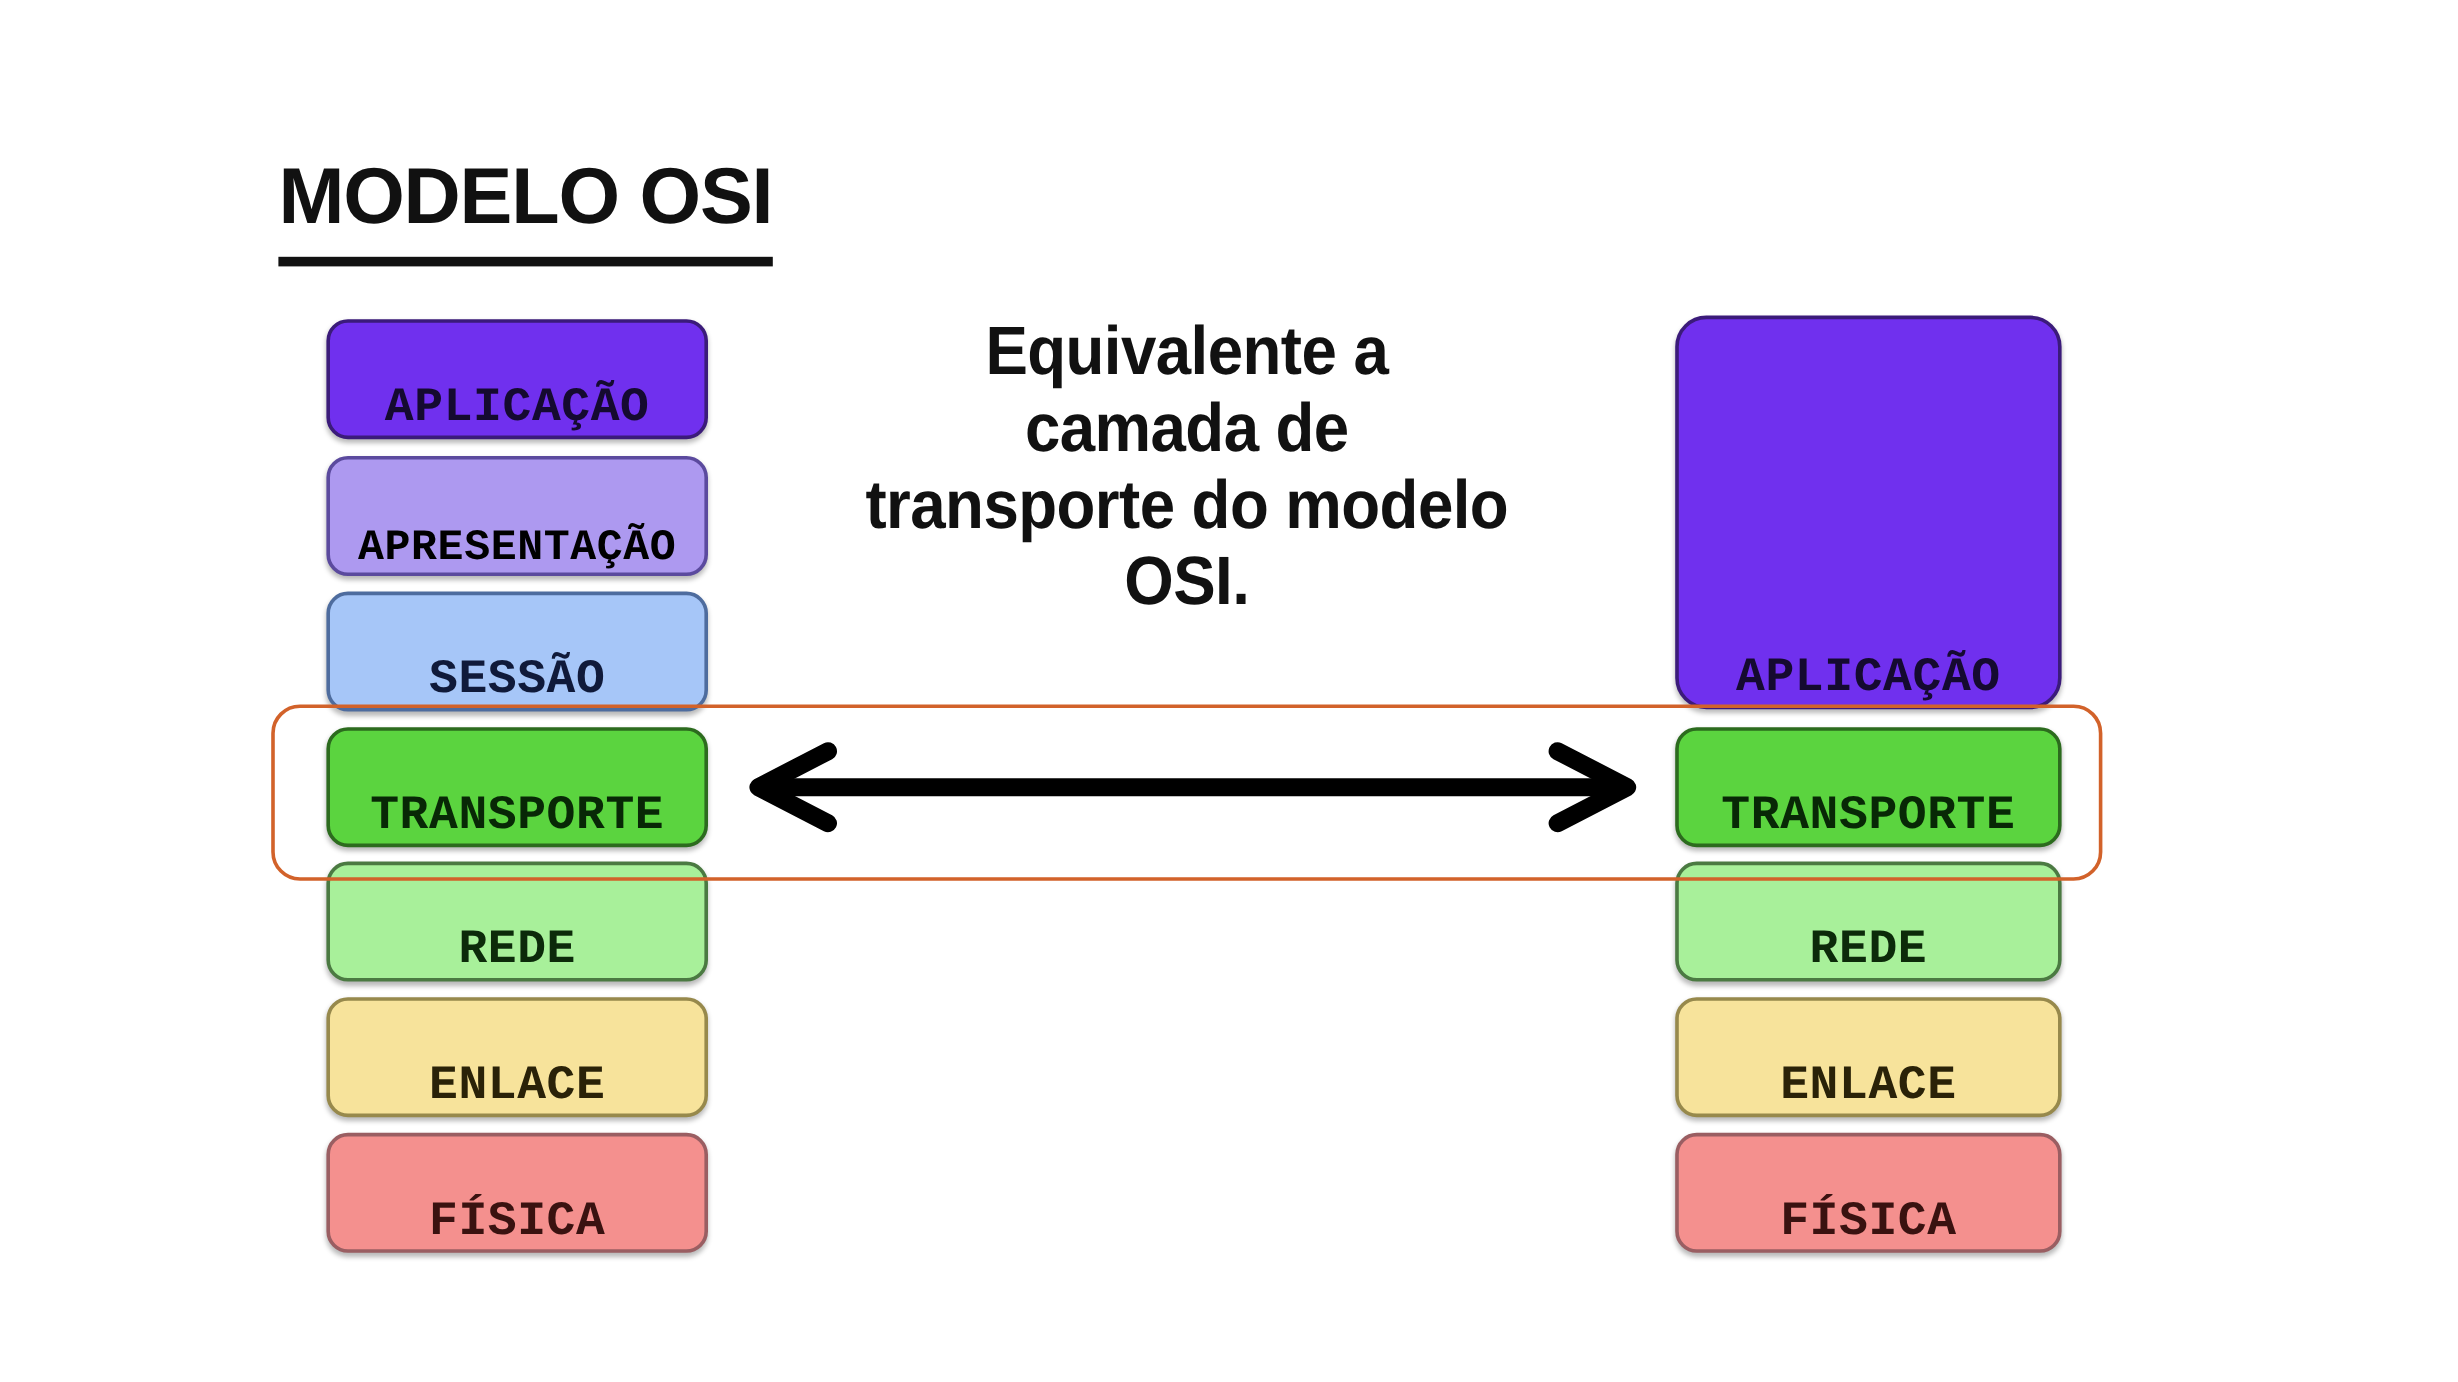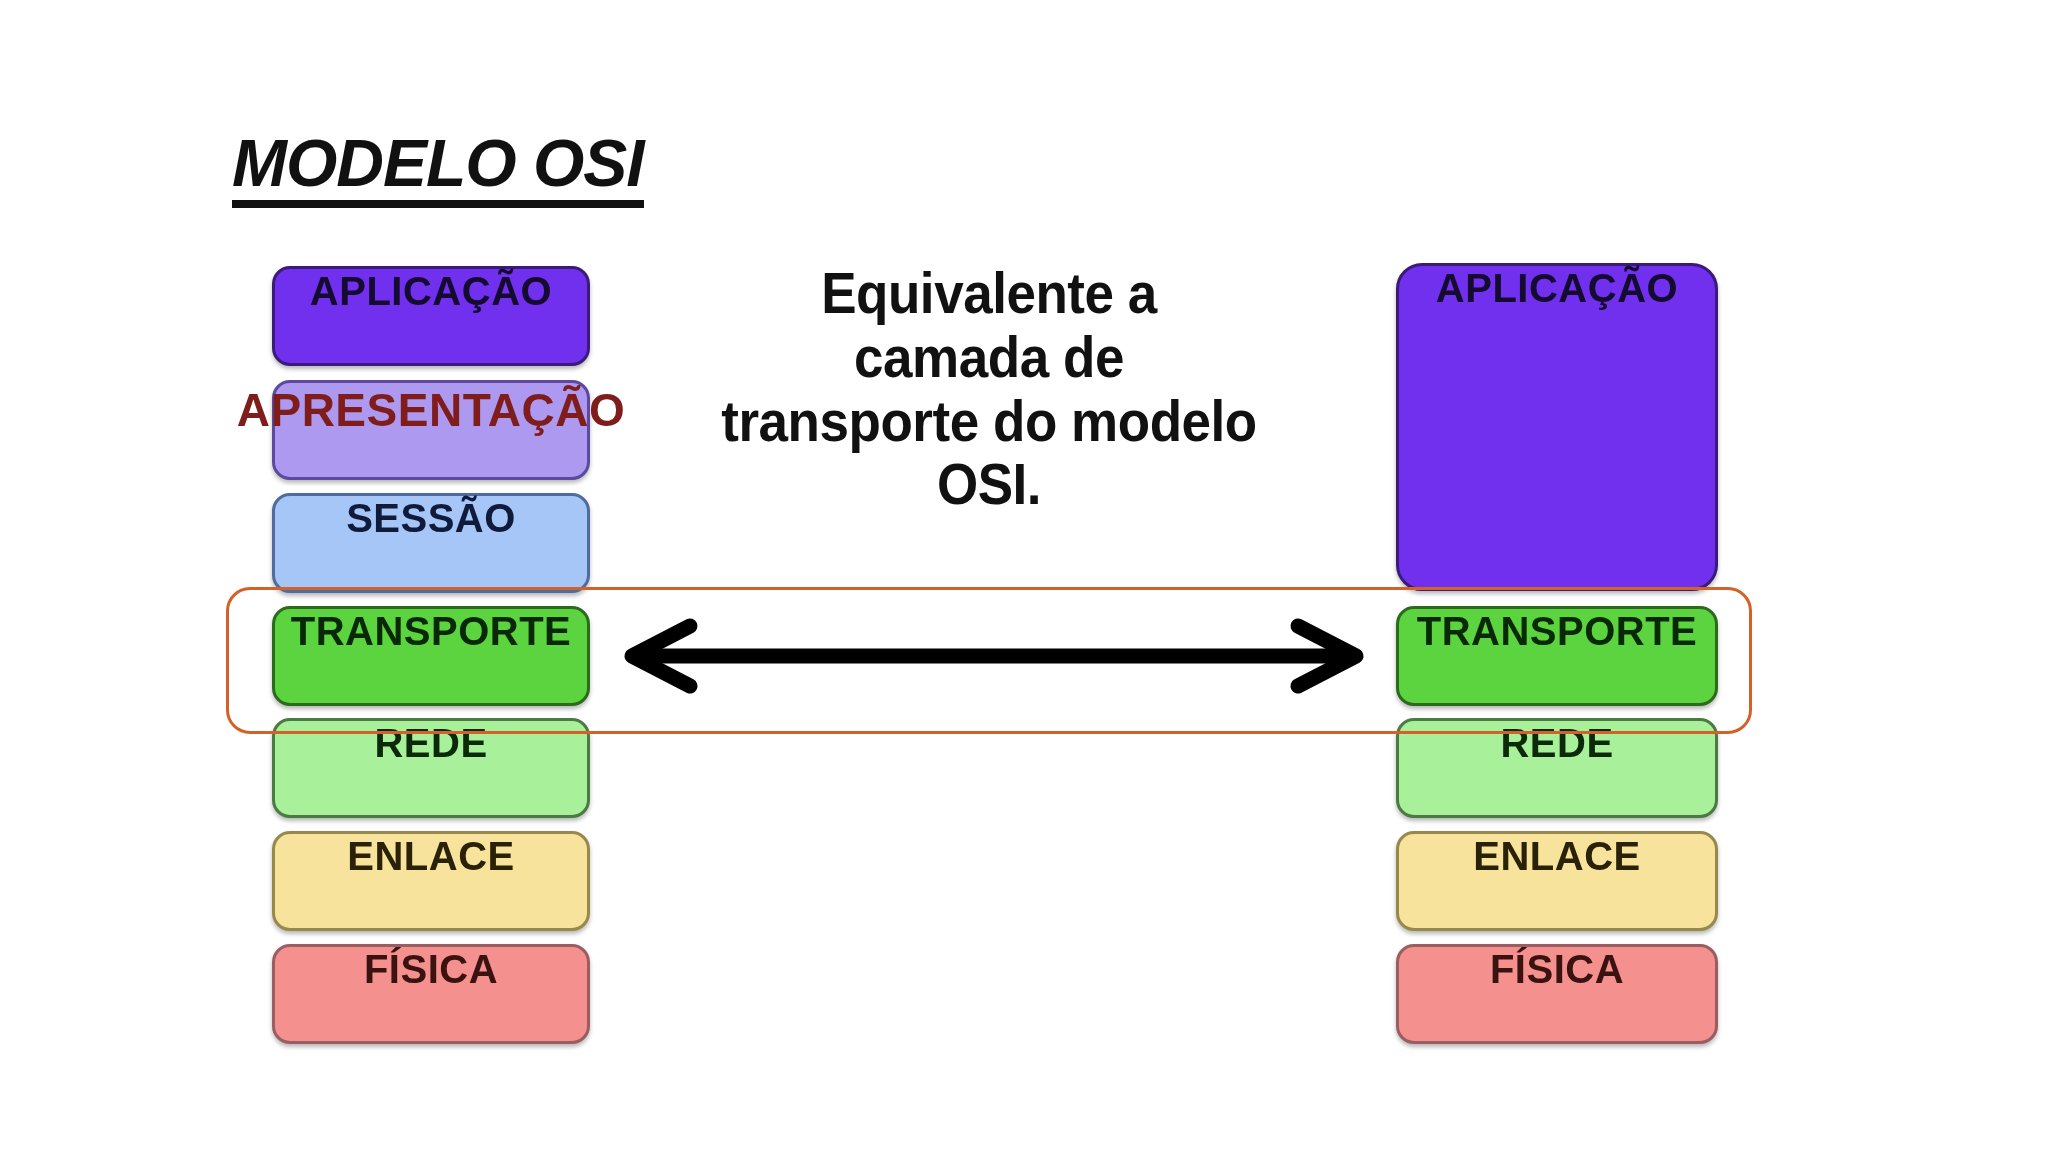--- a/index.html
+++ b/index.html
@@ -25,46 +25,45 @@
     font-family: "Liberation Sans", sans-serif;
     font-weight: bold;
     color: #111111;
     letter-spacing: -1px;
     white-space: nowrap;
     line-height: 1;
   }
   .col-title .t-text {
     display: inline-block;
     border-bottom: 8px solid #111111;
-    padding-bottom: 4px;
-    font-style: italic;
+    padding-bottom: 18px;
   }
   #title-osi {
     left: 232px;
     top: 130px;
     font-size: 66px;
   }
   #title-tcpip {
     left: 1452px;
     top: 130px;
     font-size: 66px;
   }
 
   
   .layer {
     position: absolute;
     box-sizing: border-box;
     display: flex;
-    align-items: flex-start;
+    align-items: flex-end;
     justify-content: center;
     border-radius: 18px;
     border-style: solid;
     border-width: 3px;
     box-shadow: 0 3px 4px rgba(0,0,0,0.28);
-    font-family: Liberation Sans, sans-serif;
+    font-family: Liberation Mono, monospace;
     font-weight: bold;
     letter-spacing: 0.5px;
     text-align: center;
   }
   .layer.big {
     border-radius: 26px;
   }
 
   
   #equiv-note {
@@ -114,21 +113,21 @@
   <div class="col-title" id="title-osi">
     <span class="t-text">MODELO OSI</span>
   </div>
 
 
   <div id="osi-stack">
       <div class="layer" style="left: 272px; top: 266px; width: 318px; height: 100px; background: rgb(112, 48, 238); border-color: rgb(59, 27, 122);">
         <span style="color: rgb(21, 10, 48); font-size: 40px;">APLICAÇÃO</span>
       </div>
       <div class="layer" style="left: 272px; top: 380px; width: 318px; height: 100px; background: rgb(173, 153, 240); border-color: rgb(91, 74, 158);">
-        <span style="color: #7f1d1d; font-size: 46px;">APRESENTAÇÃO</span>
+        <span style="color: #000000; font-size: 36px;">APRESENTAÇÃO</span>
       </div>
       <div class="layer" style="left: 272px; top: 493px; width: 318px; height: 100px; background: rgb(166, 198, 248); border-color: rgb(78, 108, 158);">
         <span style="color: rgb(16, 26, 58); font-size: 40px;">SESSÃO</span>
       </div>
       <div class="layer" style="left: 272px; top: 606px; width: 318px; height: 100px; background: rgb(91, 212, 63); border-color: rgb(44, 107, 30);">
         <span style="color: rgb(8, 40, 6); font-size: 40px;">TRANSPORTE</span>
       </div>
       <div class="layer" style="left: 272px; top: 718px; width: 318px; height: 100px; background: rgb(168, 240, 154); border-color: rgb(75, 122, 66);">
         <span style="color: rgb(12, 42, 10); font-size: 40px;">REDE</span>
       </div>

